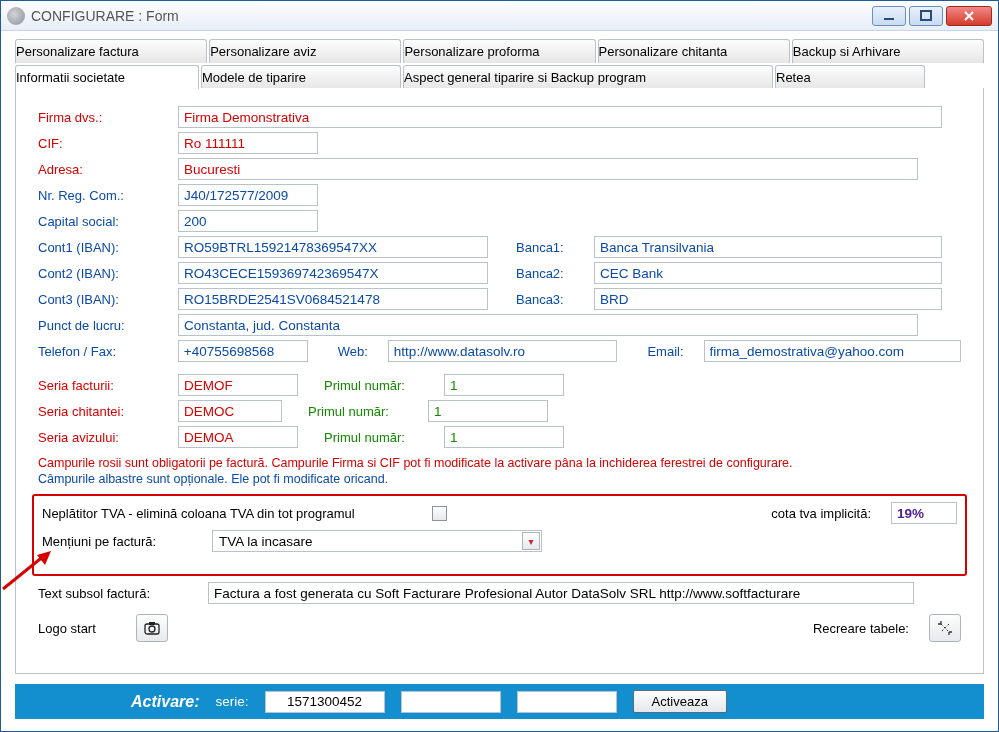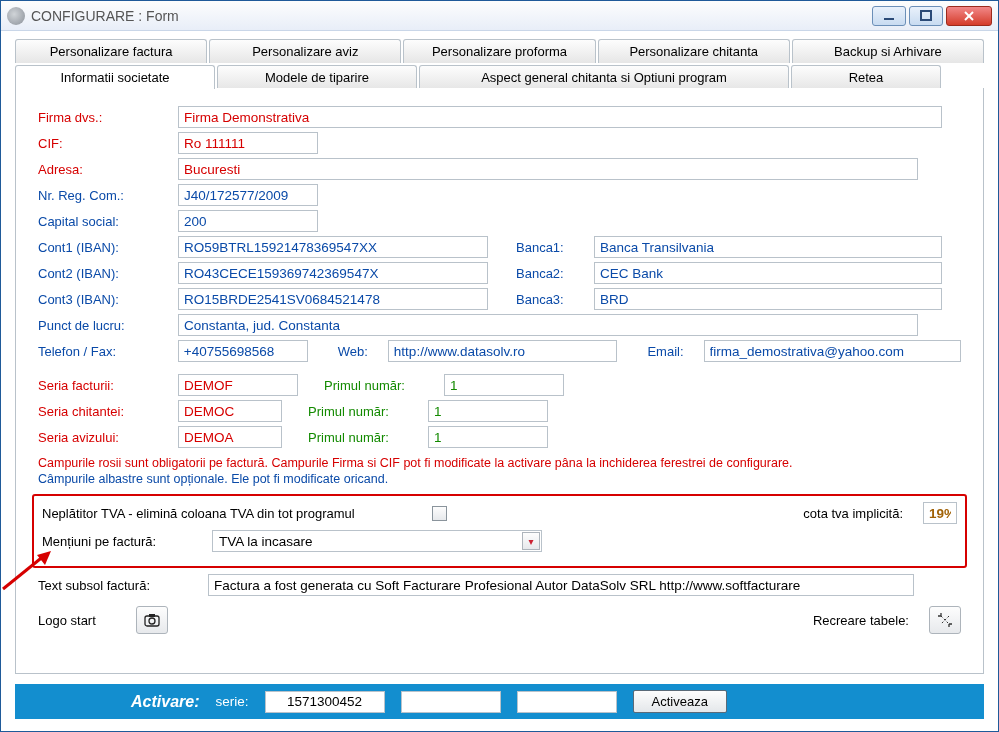--- a/index.html
+++ b/index.html
@@ -65,21 +65,20 @@
   .tabs-top {
     display: flex;
     gap: 2px;
   }
   .tabs-top .tab, .tabs-bottom .tab {
     background: linear-gradient(#fdfdfd, #e6e6e6);
     border: 1px solid #b9c2ca;
     border-bottom: none;
     border-radius: 3px 3px 0 0;
     padding: 4px 0;
-    text-align: center;
     cursor: pointer;
     font-size: 13px;
   }
   .tabs-top .tab { flex: 1; }
 
   .tabs-bottom {
     display: flex;
     gap: 2px;
     margin-top: 2px;
   }
@@ -227,23 +226,23 @@
 
     <div class="tabs-top">
       <div class="tab">Personalizare factura</div>
       <div class="tab">Personalizare aviz</div>
       <div class="tab">Personalizare proforma</div>
       <div class="tab">Personalizare chitanta</div>
       <div class="tab">Backup si Arhivare</div>
     </div>
 
     <div class="tabs-bottom">
-      <div class="tab active" style="width:200px">Informatii societate</div>
+      <div class="tab active" style="width:184px">Informatii societate</div>
       <div class="tab" style="width:200px">Modele de tiparire</div>
-      <div class="tab" style="width:370px">Aspect general chitanta si Optiuni program</div>
+      <div class="tab" style="width:370px">Aspect general tiparire si Backup program</div>
       <div class="tab" style="width:150px">Retea</div>
     </div>
 
     <div class="tab-frame">
 
       <div class="row">
           <span class="lbl red lblcol">Firma dvs.:</span>
         <input type="text" class="redtext" style="width: 764px;" value="Firma Demonstrativa">
         </div>
 
@@ -309,37 +308,37 @@
         <input type="text" style="width: 120px; color: rgb(19, 138, 0);" value="1">
       </div>
       <div class="row">
         <span class="lbl red lblcol">Seria chitantei:</span>
         <input type="text" class="redtext" style="width: 104px;" value="DEMOC">
         <span class="lbl green" style="width:100px;margin-left:6px">Primul număr:</span>
         <input type="text" style="width: 120px; color: rgb(19, 138, 0);" value="1">
       </div>
       <div class="row">
         <span class="lbl red lblcol">Seria avizului:</span>
-        <input type="text" class="redtext" style="width: 104px;" value="DEMOA">
+        <input type="text" class="redtext" style="width: 120px;" value="DEMOA">
         <span class="lbl green" style="width:100px;margin-left:6px">Primul număr:</span>
         <input type="text" style="width: 120px; color: rgb(19, 138, 0);" value="1">
       </div>
 
       <div class="hint-red">Campurile rosii sunt obligatorii pe factură. Campurile Firma si CIF pot fi modificate la activare pâna la inchiderea ferestrei de configurare.</div>
       <div class="hint-blue">Câmpurile albastre sunt opționale. Ele pot fi modificate oricand.</div>
 
       <div class="highlight-box">
         <div class="row" style="margin-bottom:6px">
           <span class="lbl black" style="width:370px">Neplătitor TVA - elimină coloana TVA din tot programul</span>
           <span class="checkbox-fake"></span>
           <span style="flex:1"></span>
           <span class="lbl black">cota tva implicită:</span>
-          <input type="text" style="width: 34px; text-align: left; color: #a16207; font-weight: bold;" value="19%">
-        </div>
-        <div class="row" style="margin-bottom:8px">
+          <input type="text" style="width: 66px; text-align: left; color: #4c1d95; font-weight: bold;" value="19%">
+        </div>
+        <div class="row" style="margin-bottom:16px">
           <span class="lbl black" style="width:150px">Mențiuni pe factură:</span>
           <div class="selectfake" style="width:330px">
             <span class="seltxt">TVA la incasare</span>
             <span class="selbtn">▾</span>
           </div>
         </div>
       </div>
 
       <div class="row">
         <span class="lbl black" style="width:150px">Text subsol factură:</span>

